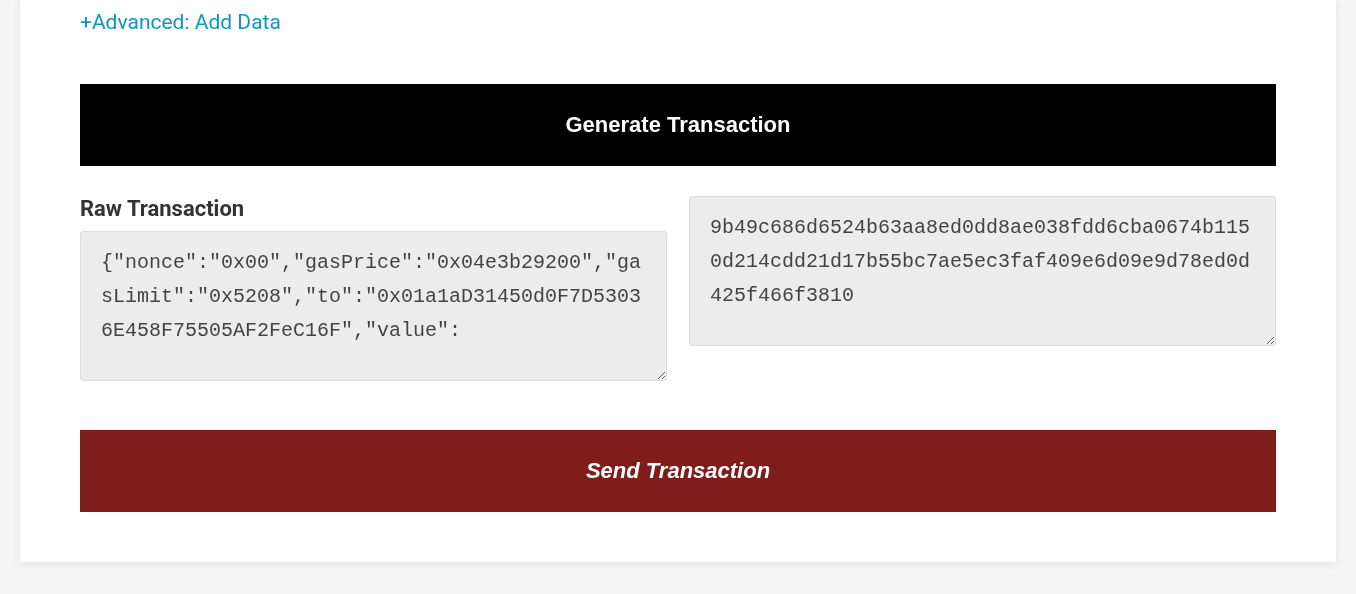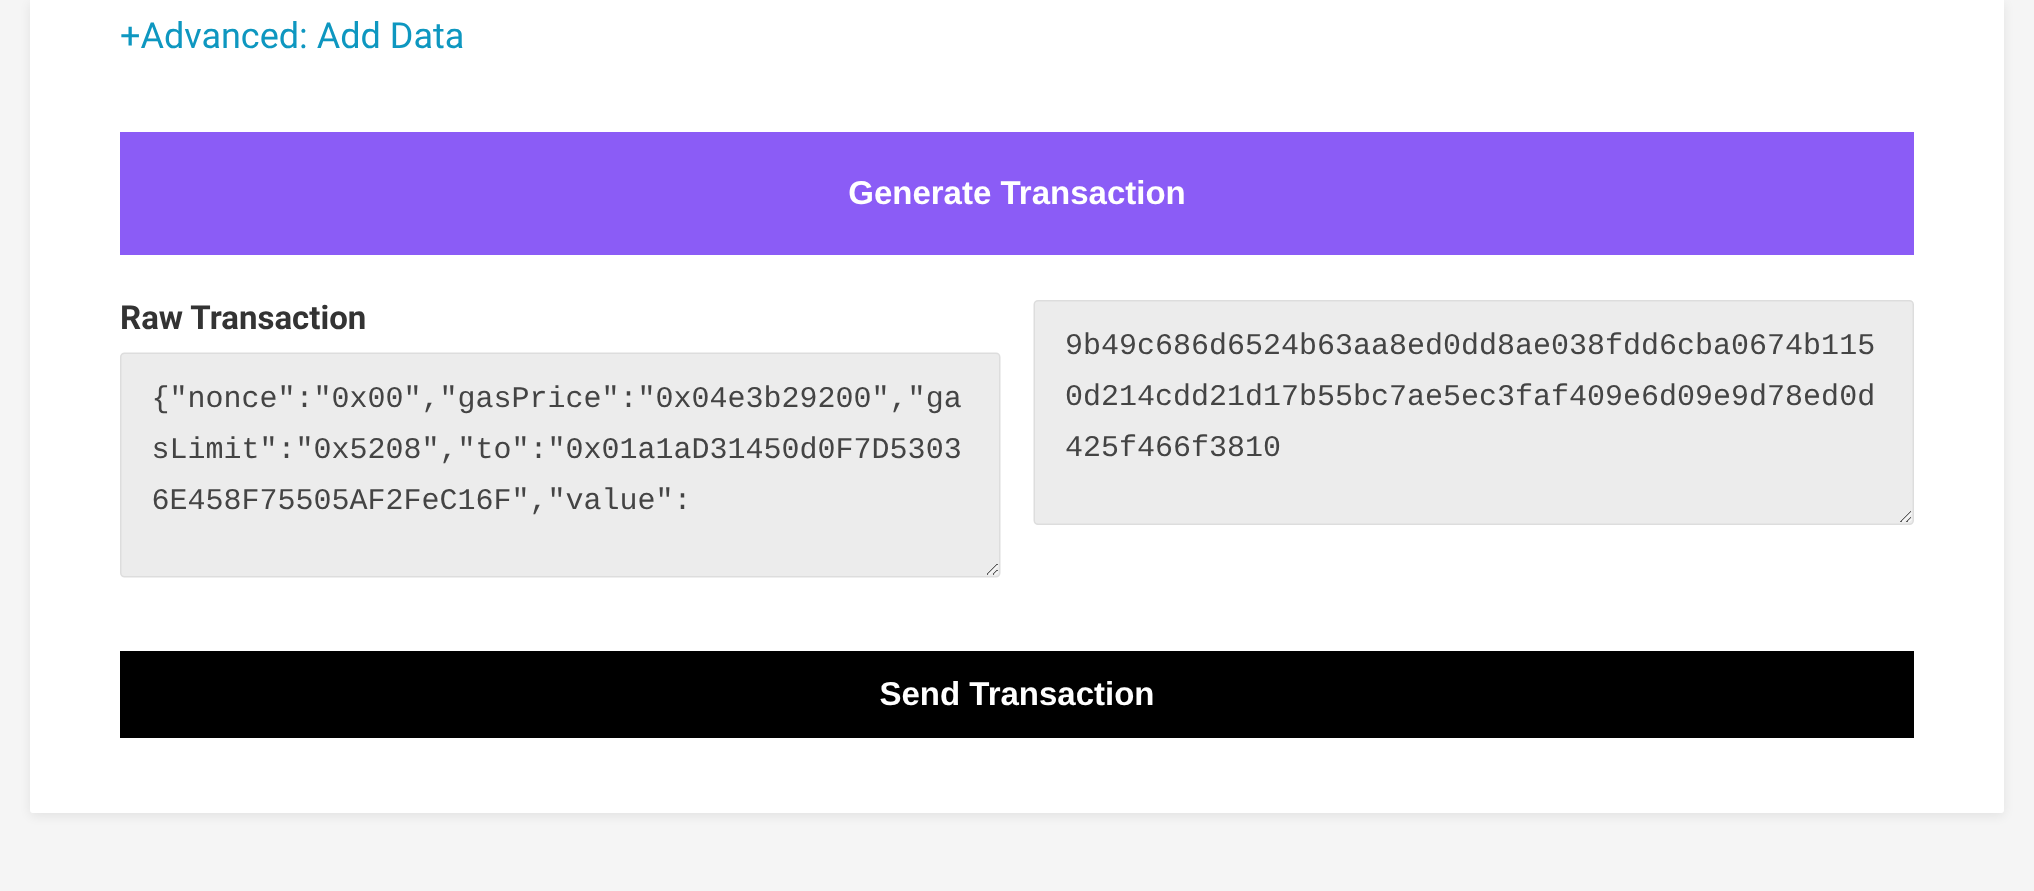--- a/index.html
+++ b/index.html
@@ -11,28 +11,28 @@
     .card {
       background: #fff;
       padding: 10px 60px 50px 60px;
       margin: 0 20px 20px 20px;
       box-shadow: 0 2px 8px rgba(0,0,0,0.08);
       border-bottom-left-radius: 2px;
       border-bottom-right-radius: 2px;
     }
     .advanced-link {
       color: #0e97c0;
-      font-size: 24px;
+      font-size: 21px;
       cursor: pointer;
       display: inline-block;
       margin-bottom: 50px;
     }
     .generate-btn {
       width: 100%;
-      background: #8b5cf6;
+      background: #000000;
       color: #fff;
       border: none;
       padding: 28px 4px;
       font-size: 22px;
       font-weight: 600;
       cursor: pointer;
       margin-bottom: 30px;
     }
     .tx-row {
       display: flex;
@@ -59,27 +59,28 @@
       font-family: "Courier New", Courier, monospace;
       font-size: 20px;
       line-height: 1.7;
       color: #444;
       resize: both;
       overflow-y: scroll;
       word-break: break-all;
     }
     .send-btn {
       width: 100%;
-      background: #000000;
+      background: #7f1d1d;
       color: #fff;
       border: none;
-      padding: 16px 0;
+      padding: 28px 0;
       font-size: 22px;
       font-weight: 600;
       cursor: pointer;
+      font-style: italic;
     }
     
     .tx-textarea::-webkit-scrollbar { width: 12px; }
     .tx-textarea::-webkit-scrollbar-track { background: #f5f5f5; }
     .tx-textarea::-webkit-scrollbar-thumb { background: #bdbdbd; border-radius: 6px; }
   </style>
 </head>
 <body>
 
 <div class="card">

